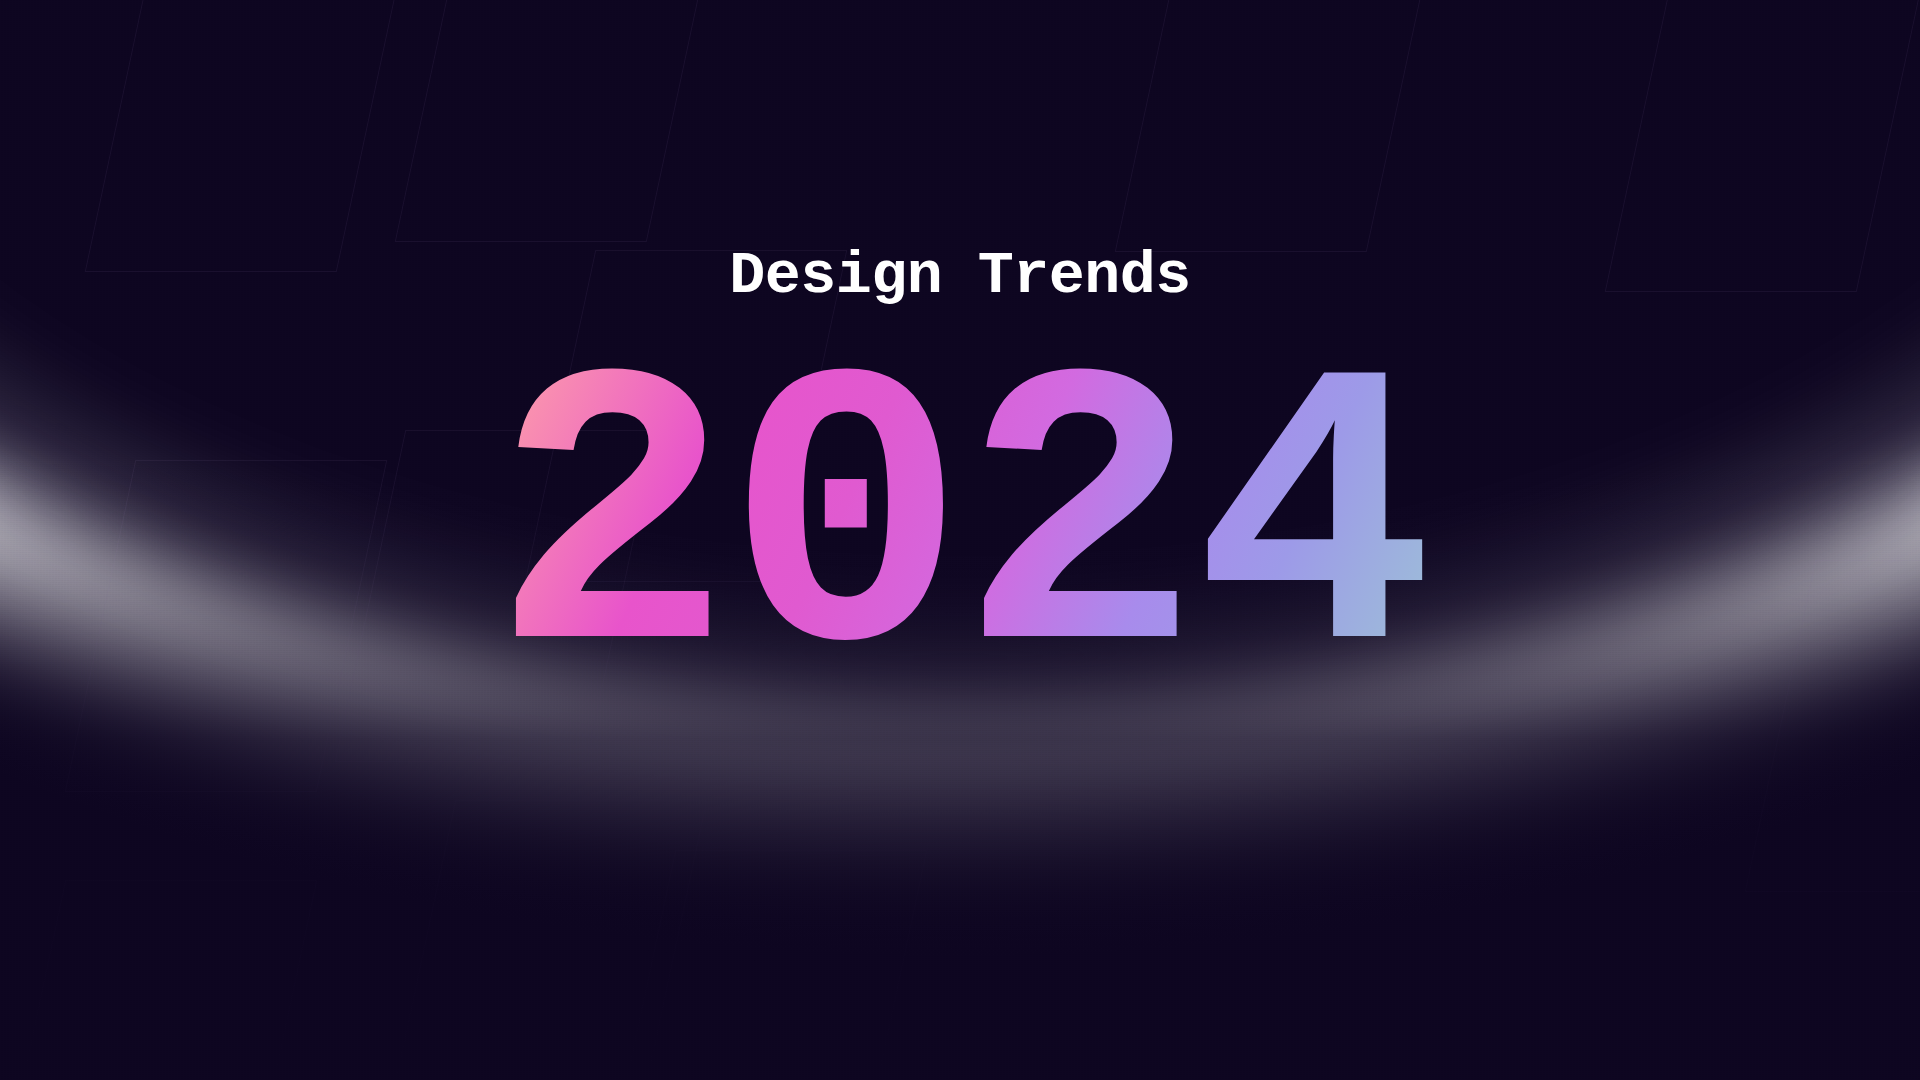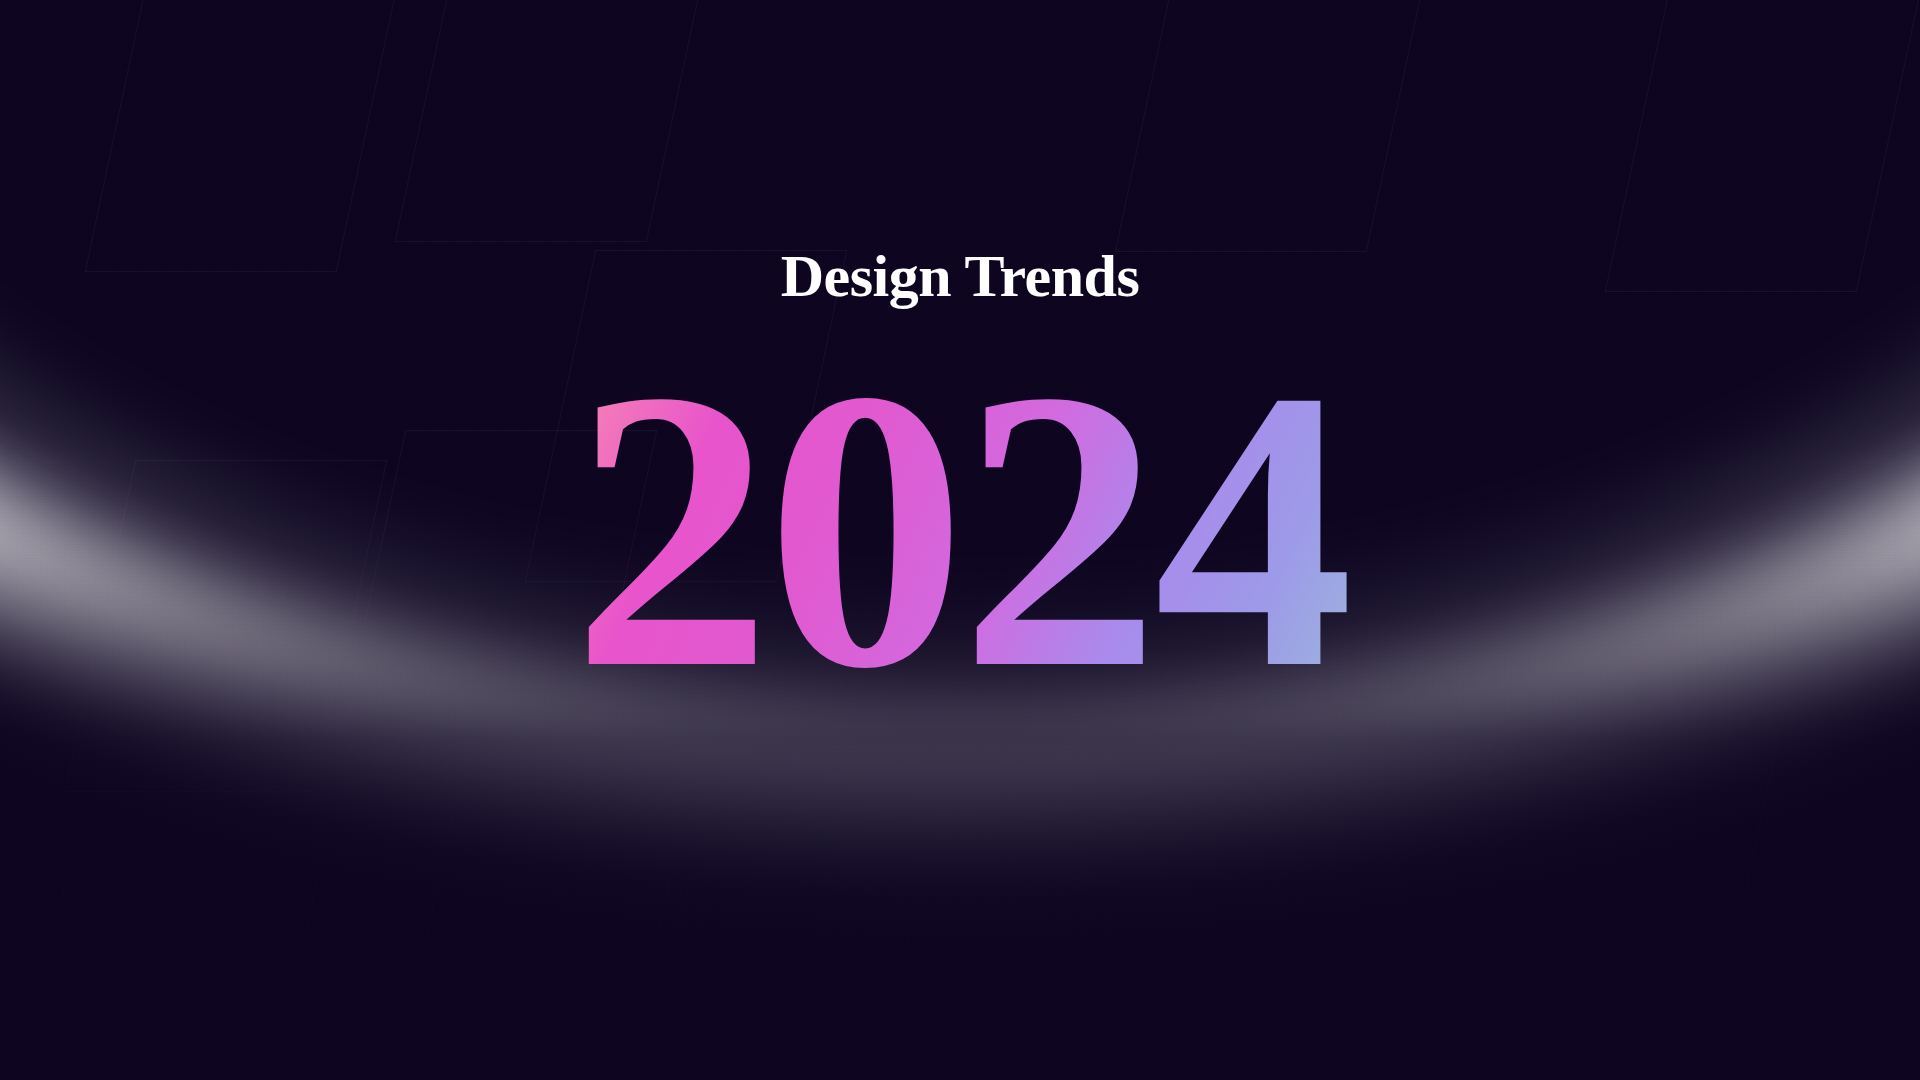--- a/index.html
+++ b/index.html
@@ -7,21 +7,21 @@
     margin: 0;
     padding: 0;
     background: #000;
   }
   #stage {
     position: relative;
     width: 1920px;
     height: 1080px;
     overflow: hidden;
     background: #b91c1c;
-    font-family: Liberation Serif, serif;
+    font-family: Liberation Mono, monospace;
     -webkit-font-smoothing: antialiased;
   }
 
   
   .bg-base {
     position: absolute;
     inset: 0;
     background: #0d0520;
   }
 

